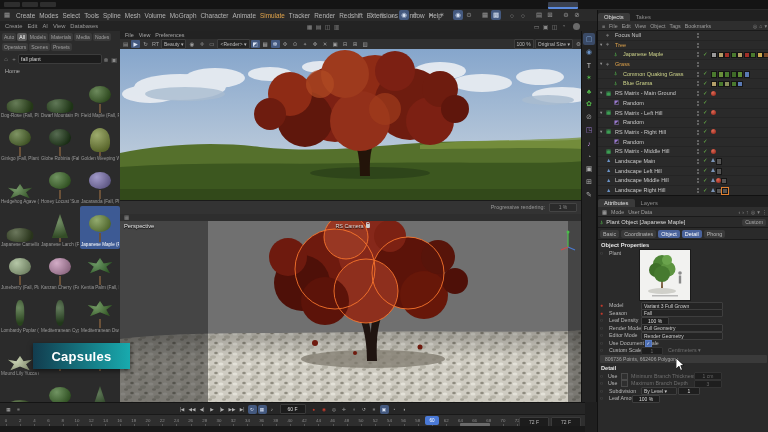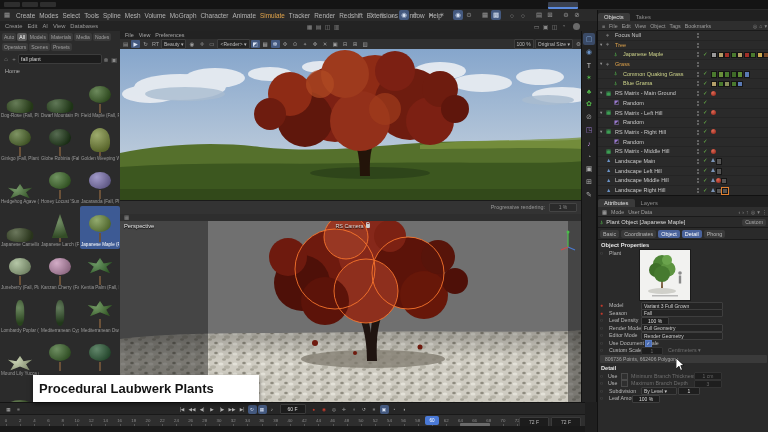--- a/index.html
+++ b/index.html
@@ -965,17 +965,17 @@
       <span class="rl" style="left: 482.8px;">68</span>
       <span class="rl" style="left: 497px;">70</span>
       <span class="rl" style="left: 511.2px;">72</span>
       <div class="playhead" style="left: 425px;">60</div>
       <div class="range-handle" style="left: 460.4px; width: 30px;"></div>
       <div class="end-field" style="right: 4px;">72 F</div>
       <div class="end-field" style="right: 36px;">72 F</div>
     </div>
   <div class="abs bottom-strip"></div>
 
-  <div class="abs titlebox">Procedural Laubwerk Plants</div>
+  <div class="abs capsules">Capsules</div>
   <svg class="abs cursor-ovl" width="9" height="13" viewBox="0 0 9 13">
     <polygon points="0,0 0,11 3,8.2 4.6,12.4 6.4,11.6 4.8,7.6 8,7.4" fill="#fff" stroke="#000" stroke-width="0.7"></polygon>
   </svg>
 </div>
 
 </body></html>

